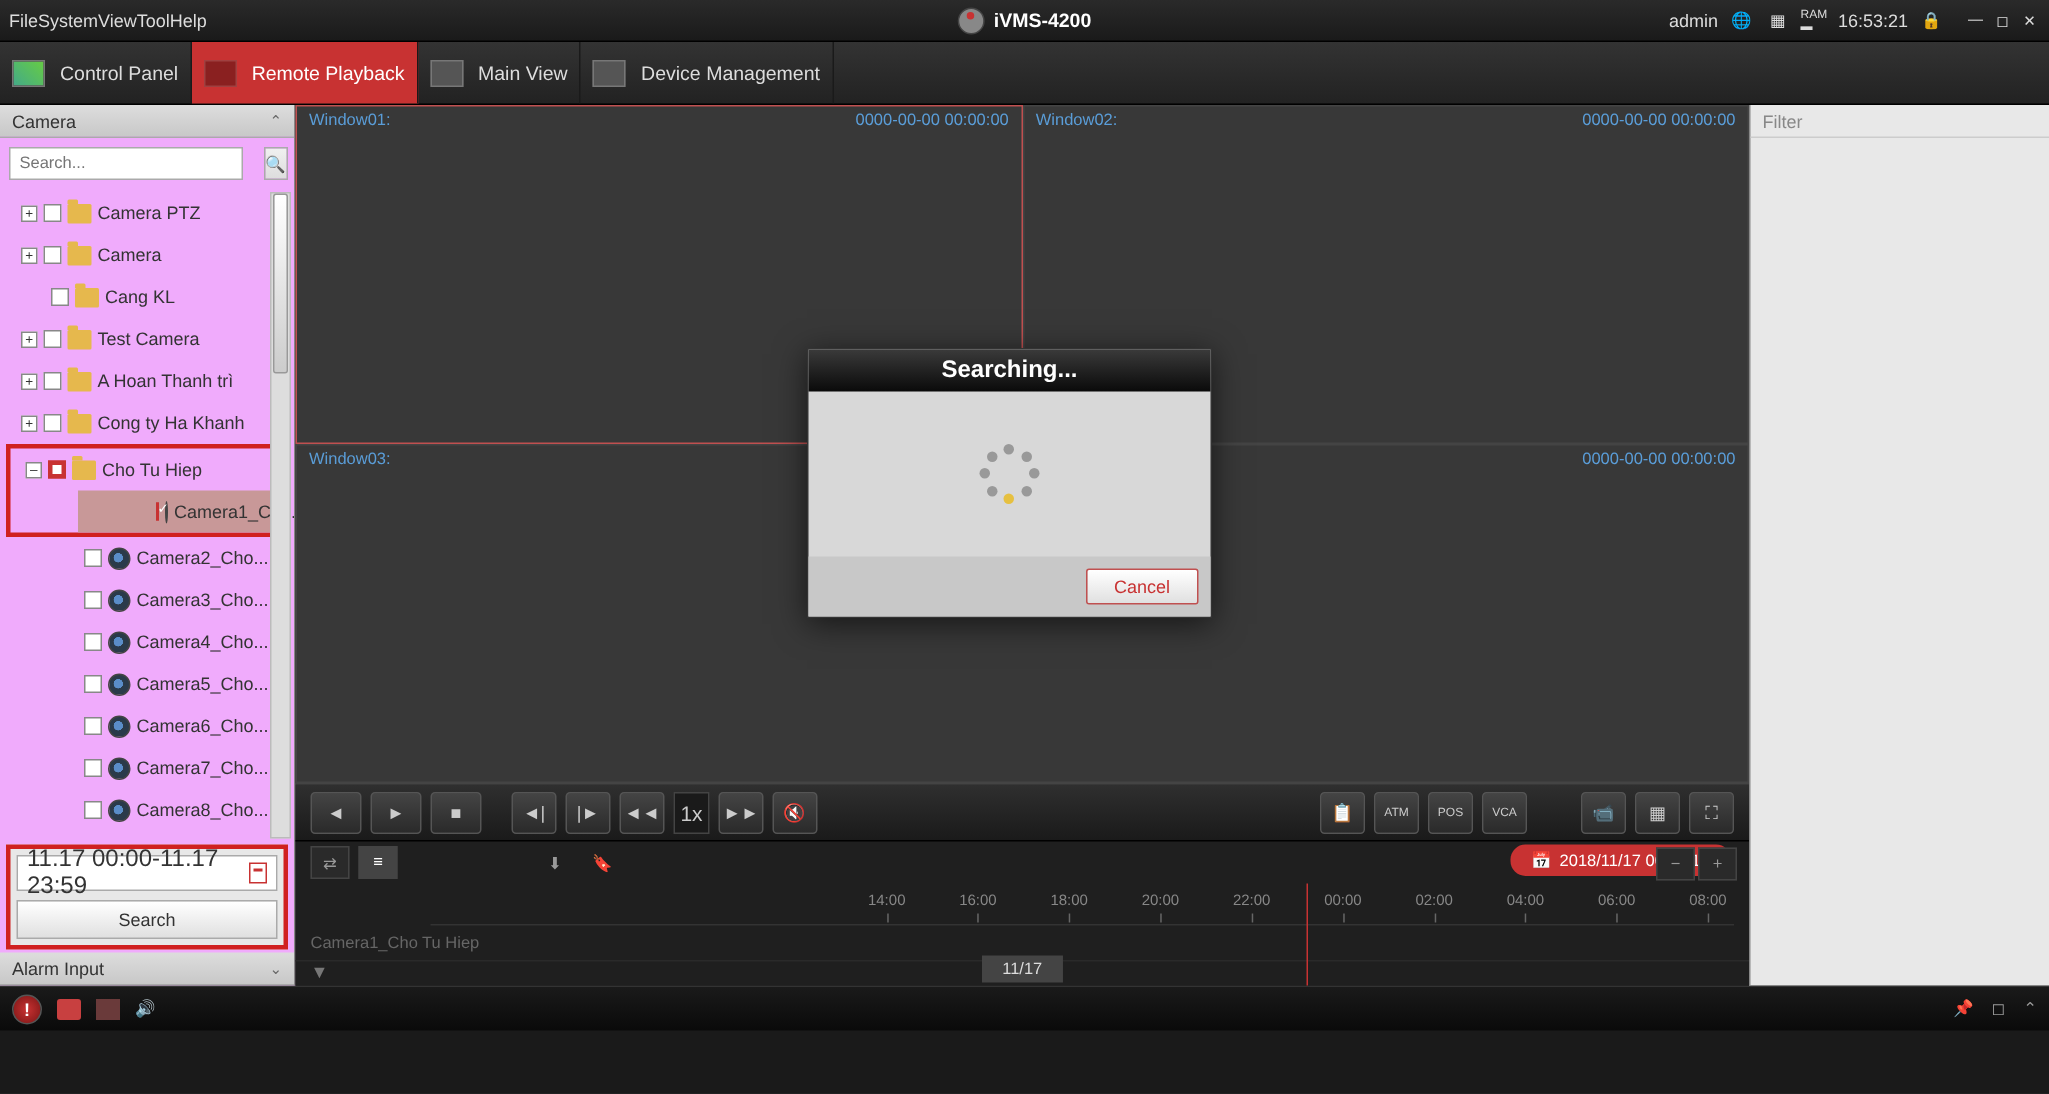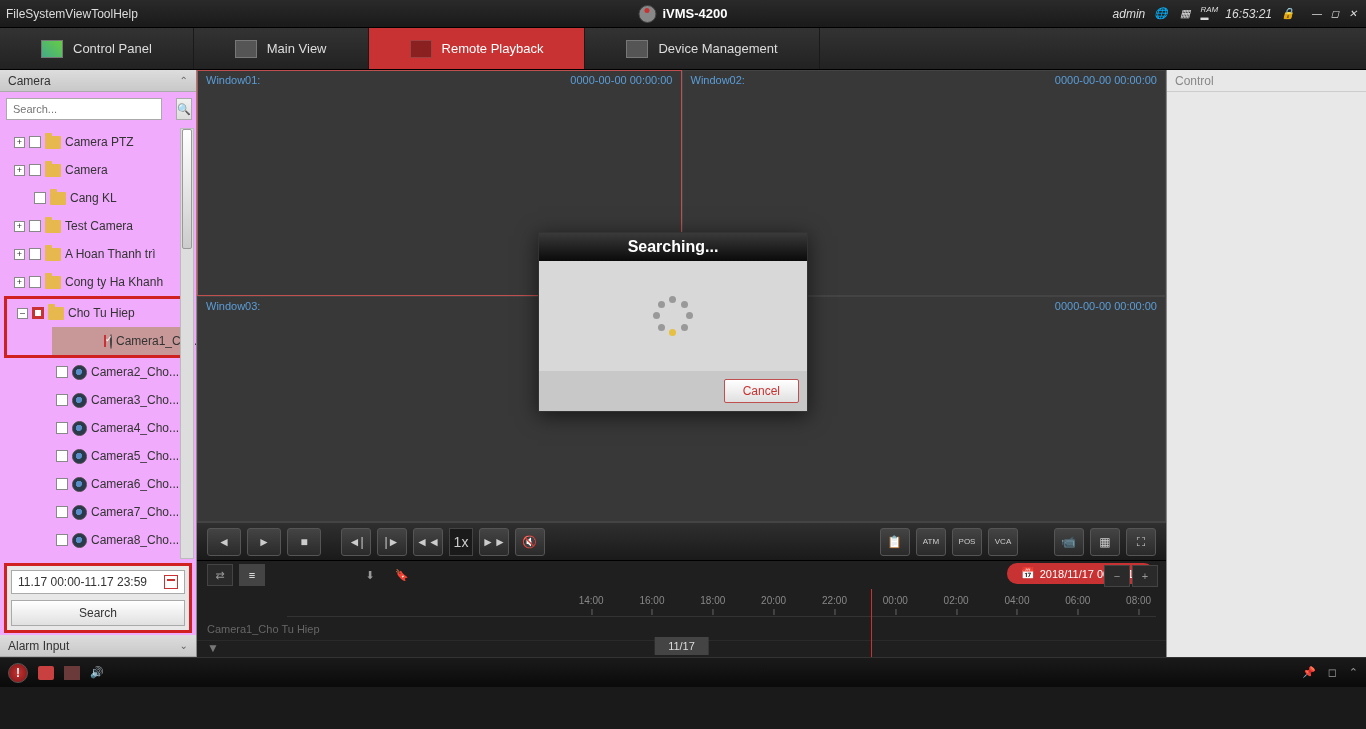--- a/index.html
+++ b/index.html
@@ -3,27 +3,27 @@
 <meta charset="utf-8">
 <style>
 * { margin:0; padding:0; box-sizing:border-box; font-family:Arial,sans-serif; user-select:none; }
 body { background:#1a1a1a; width:1366px; height:729px; overflow:hidden; color:#ccc; font-size:12px; }
 .titlebar { height:28px; background:linear-gradient(#2a2a2a,#1a1a1a); display:flex; align-items:center; padding:0 6px; border-bottom:1px solid #000; }
 .menu-items { display:flex; gap:0; }
 .menu-item { color:#ddd; font-size:12px; cursor:pointer; }
 .app-center { position:absolute; left:50%; transform:translateX(-50%); display:flex; align-items:center; gap:6px; font-weight:bold; color:#fff; font-size:13px; }
 .app-icon { width:18px; height:18px; background:#888; border-radius:50%; border:1px solid #444; position:relative; }
 .app-icon::after{content:"";position:absolute;top:2px;left:5px;width:5px;height:5px;background:#c83232;border-radius:50%;}
-.title-right { margin-left:auto; display:flex; align-items:center; gap:8px; color:#ddd;font-style:italic; }
+.title-right { margin-left:auto; display:flex; align-items:center; gap:8px; color:#ddd; }
 .tr-icon { width:16px; height:14px; display:inline-flex; align-items:center; justify-content:center; font-size:11px; }
 .win-ctrl { display:flex; gap:4px; margin-left:6px; }
 .win-btn { width:14px; height:14px; display:flex; align-items:center; justify-content:center; color:#ddd; font-size:10px; cursor:pointer; }
 
 .tabbar { height:42px; background:linear-gradient(#333,#222); display:flex; align-items:stretch; border-bottom:1px solid #000; }
-.tab { display:flex; align-items:center; gap:10px; padding:0 41px; color:#ddd; font-size:13px; cursor:pointer; border-right:1px solid #1a1a1a;text-align:right; }
+.tab { display:flex; align-items:center; gap:10px; padding:0 8px; color:#ddd; font-size:13px; cursor:pointer; border-right:1px solid #1a1a1a;text-align:right; }
 .tab.active { background:#c83232; color:#fff; }
 .tab-icon { width:22px; height:18px; background:#555; border:1px solid #777; }
 .tab.active .tab-icon { background:#8a2020; border-color:#a04040; }
 
 .main { display:flex; height:587px; }
 .sidebar { width:197px; background:#f0abfc; border-right:1px solid #888; display:flex; flex-direction:column; }
 .side-hdr { height:22px; background:linear-gradient(#ddd,#c8c8c8); border-bottom:1px solid #aaa; display:flex; align-items:center; padding:0 8px; color:#333; font-size:12px; justify-content:space-between; }
 .chev { font-size:10px; color:#666; }
 .search-row { padding:6px; display:flex; gap:14px; }
 .search-in { flex:1; height:22px; border:1px solid #aaa; padding:0 6px; font-size:11px; color:#888; background:#fff; }
@@ -41,21 +41,21 @@
 .chk.tick::after{content:"✓";color:#fff;font-size:9px;position:absolute;top:-2px;left:0;}
 .folder { width:16px; height:13px; background:#e6b84d; border-radius:1px; position:relative; }
 .folder::before{content:"";position:absolute;top:-3px;left:0;width:7px;height:3px;background:#e6b84d;border-radius:1px 1px 0 0;}
 .cam-icon { width:15px; height:15px; background:radial-gradient(circle at 45% 45%, #5a8dc8 30%, #2a3a4a 32%); border-radius:50%; border:1px solid #444; }
 .hl-box { border:3px solid #d02020; margin:0 2px 0 4px; }
 .hl-box .tree-item{padding-left:10px;}
 .hl-box .tree-item.cam{padding-left:52px;margin-left:45px;}
 .sel-row { background:#c89898; }
 
 .date-box { border:3px solid #d02020; margin:2px 4px; padding:4px; background:#e8e8e8; }
-.date-in { height:24px; background:#fff; border:1px solid #aaa; display:flex; align-items:center; justify-content:space-between; padding:0 6px; color:#333; font-size:12px; }
+.date-in { height:24px; background:#fff; border:1px solid #aaa; display:flex; align-items:center; justify-content:space-between; padding:0 6px; color:#333; font-size:16px; }
 .cal-icon { width:14px; height:14px; background:#fff; border:1px solid #c83232; position:relative; }
 .cal-icon::after{content:"";position:absolute;top:3px;left:2px;right:2px;height:2px;background:#c83232;}
 .big-search { margin-top:6px; height:26px; background:linear-gradient(#fff,#e0e0e0); border:1px solid #aaa; display:flex; align-items:center; justify-content:center; color:#333; font-size:12px; cursor:pointer; }
 
 .content { flex:1; display:flex; }
 .play-area { flex:1; display:flex; flex-direction:column; background:#2a2a2a; position:relative;text-align:center; }
 .grid { height:452px; display:flex; flex-direction:column; position:relative; }
 .grid-row { flex:1; display:flex; }
 .cell { flex:1; border:1px solid #444; background:#383838; position:relative; }
 .cell-hdr { position:absolute; top:0; left:0; right:0; display:flex; justify-content:space-between; padding:3px 8px; color:#5a9dd8; font-size:11px; }
@@ -132,27 +132,27 @@
       <span class="win-btn">✕</span>
     </div>
   </div>
 </div>
 
 <div class="tabbar">
   <div class="tab">
       <span class="tab-icon" style="background:linear-gradient(45deg,#4a8,#6c4);"></span>
       <span>Control Panel</span>
     </div>
+  <div class="tab active">
+      <span class="tab-icon"></span>
+      <span>Remote Playback</span>
+    </div>
   <div class="tab">
       <span class="tab-icon"></span>
       <span>Main View</span>
-    </div>
-  <div class="tab active">
-      <span class="tab-icon"></span>
-      <span>Remote Playback</span>
     </div>
   <div class="tab">
       <span class="tab-icon"></span>
       <span>Device Management</span>
     </div>
 </div>
 
 <div class="main">
 
   <div class="sidebar">
@@ -344,21 +344,21 @@
           <div class="tl-tick" style="left:98%">08:00</div>
         </div>
         <div class="tl-cursor" style="left:69.6%;top:28px;"></div>
         <div class="tl-row">Camera1_Cho Tu Hiep</div>
         <div class="tl-filter">▼</div>
         <div class="tl-date">11/17</div>
       </div>
     </div>
 
     <div class="filter-pane">
-      <div class="filter-hdr">Control</div>
+      <div class="filter-hdr">Filter</div>
     </div>
   </div>
 </div>
 
 <div class="statusbar">
   <span class="alert-ico">!</span>
   <span class="sb-ico" style="background:#c84040;border-radius:2px;"></span>
   <span class="sb-ico" style="background:#6a3a3a;"></span>
   <span class="sb-ico" style="background:none;">🔊</span>
   <div class="sb-right">

